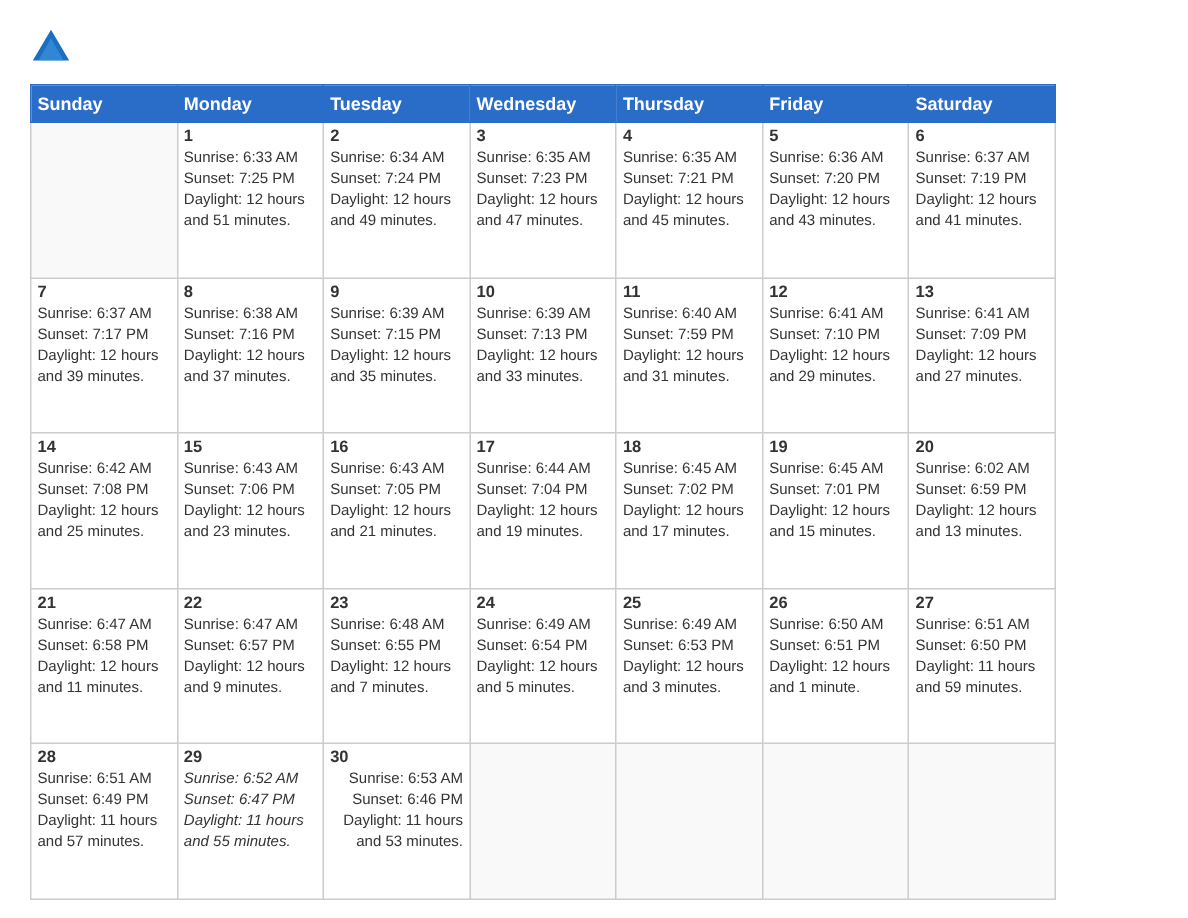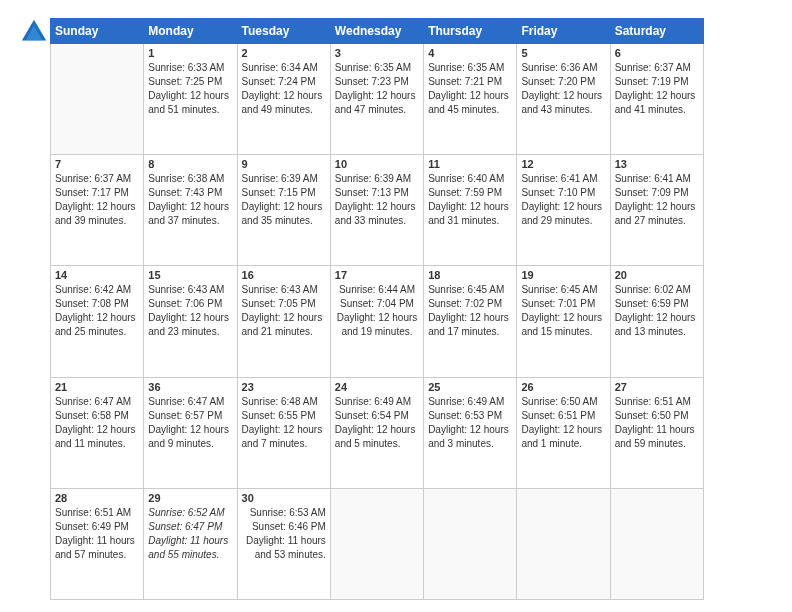--- a/index.html
+++ b/index.html
@@ -8,20 +8,21 @@
       background: #fff;
       width: 792px;
       height: 612px;
       overflow: hidden;
     }
     .page {
       width: 724px;
       height: 612px;
       padding: 18px 20px 12px 20px;
       display: flex;
+      flex-direction: column;
     }
     .header {
       display: flex;
       justify-content: space-between;
       align-items: flex-start;
       margin-bottom: 10px;
     }
     .logo {
       display: flex;
       align-items: center;
@@ -174,21 +175,21 @@
           <td>
             <div class="day-num">7</div>
             <div class="day-info" style="white-space: pre-line;">Sunrise: 6:37 AM
 Sunset: 7:17 PM
 Daylight: 12 hours
 and 39 minutes.</div>
           </td>
           <td>
             <div class="day-num">8</div>
             <div class="day-info" style="white-space: pre-line;">Sunrise: 6:38 AM
-Sunset: 7:43 PM
+Sunset: 7:16 PM
 Daylight: 12 hours
 and 37 minutes.</div>
           </td>
           <td>
             <div class="day-num">9</div>
             <div class="day-info" style="white-space: pre-line;">Sunrise: 6:39 AM
 Sunset: 7:15 PM
 Daylight: 12 hours
 and 35 minutes.</div>
           </td>
@@ -238,21 +239,21 @@
           </td>
           <td>
             <div class="day-num">16</div>
             <div class="day-info" style="white-space: pre-line;">Sunrise: 6:43 AM
 Sunset: 7:05 PM
 Daylight: 12 hours
 and 21 minutes.</div>
           </td>
           <td>
             <div class="day-num">17</div>
-            <div class="day-info" style="white-space: pre-line; text-align: center;">Sunrise: 6:44 AM
+            <div class="day-info" style="white-space: pre-line;">Sunrise: 6:44 AM
 Sunset: 7:04 PM
 Daylight: 12 hours
 and 19 minutes.</div>
           </td>
           <td>
             <div class="day-num">18</div>
             <div class="day-info" style="white-space: pre-line;">Sunrise: 6:45 AM
 Sunset: 7:02 PM
 Daylight: 12 hours
 and 17 minutes.</div>
@@ -274,21 +275,21 @@
         </tr>
         <tr>
           <td>
             <div class="day-num">21</div>
             <div class="day-info" style="white-space: pre-line;">Sunrise: 6:47 AM
 Sunset: 6:58 PM
 Daylight: 12 hours
 and 11 minutes.</div>
           </td>
           <td>
-            <div class="day-num">36</div>
+            <div class="day-num">22</div>
             <div class="day-info" style="white-space: pre-line;">Sunrise: 6:47 AM
 Sunset: 6:57 PM
 Daylight: 12 hours
 and 9 minutes.</div>
           </td>
           <td>
             <div class="day-num">23</div>
             <div class="day-info" style="white-space: pre-line;">Sunrise: 6:48 AM
 Sunset: 6:55 PM
 Daylight: 12 hours

